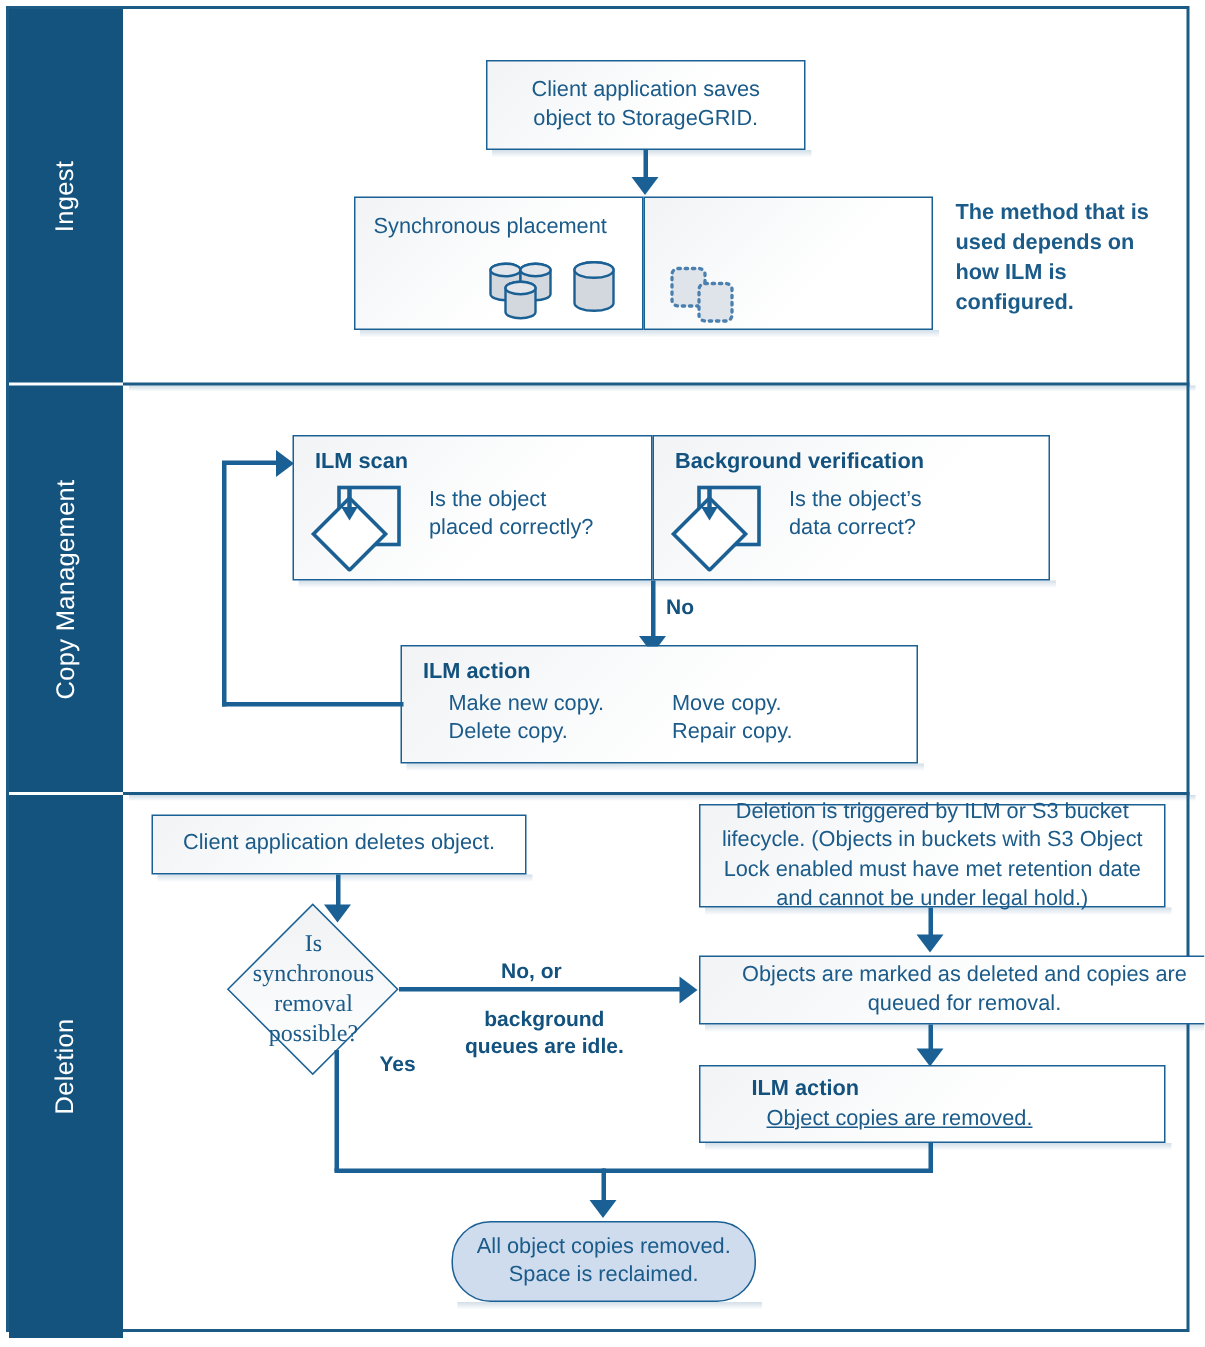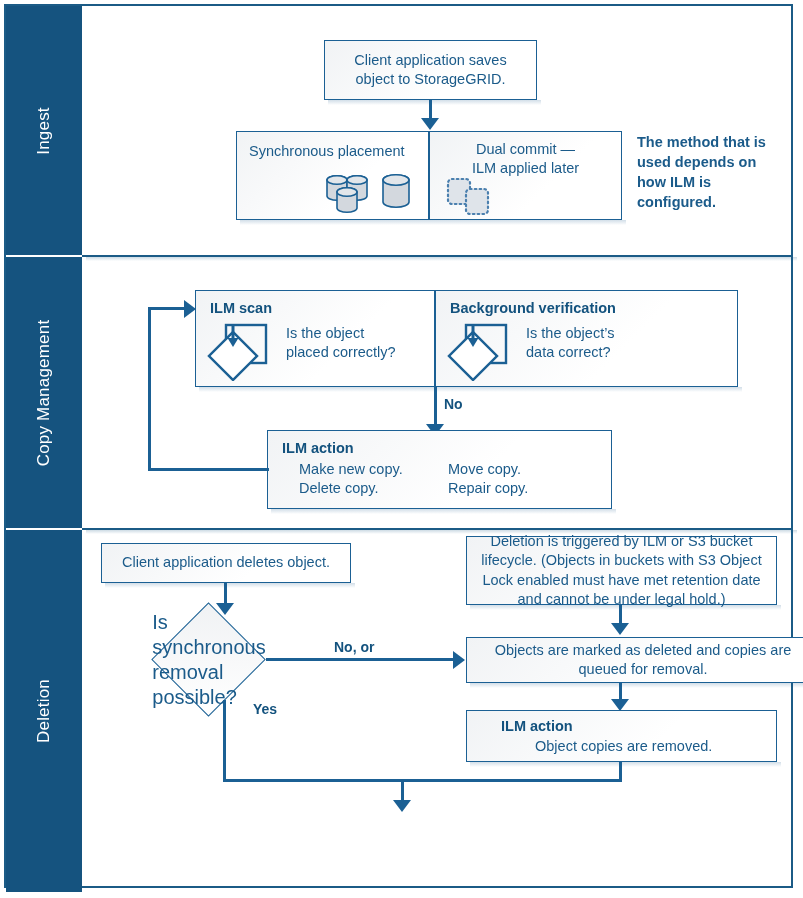--- a/index.html
+++ b/index.html
@@ -75,23 +75,23 @@
 
   
   .diamond{
     position:absolute;
     border:1.7px solid #1b6094;
     background:linear-gradient(135deg,#f0f2f4,#ffffff);
     transform:rotate(45deg);
     box-sizing:border-box;
   }
   .diamond-text{
-    position:absolute;text-align:left;color:#1b5b8a;
-    font-size:20px;line-height:1.25;
-    display:flex;align-items:center;justify-content:center;
+    position:absolute;text-align:center;color:#1b5b8a;
+    font-size:16px;line-height:1.25;
+    display:flex;align-items:center;justify-content:center;font-family:Liberation Serif, serif;
   }
 
   
   .ln{position:absolute;background:#1b6094;}
   .lnH{height:3px;}
   .lnV{width:3px;}
   .arrowD{
     position:absolute;width:0;height:0;
     border-left:9px solid transparent;border-right:9px solid transparent;
     border-top:12px solid #1b6094;
@@ -156,22 +156,20 @@
           <path d="M26 10 a10 4.2 0 0 1 20 0 v16 a10 4.2 0 0 1 -20 0 z"></path>
           <ellipse cx="36" cy="10" rx="10" ry="4.2" fill="#e2e6ea"></ellipse>
           <path d="M16 22 a10 4.2 0 0 1 20 0 v16 a10 4.2 0 0 1 -20 0 z"></path>
           <ellipse cx="26" cy="22" rx="10" ry="4.2" fill="#e2e6ea"></ellipse>
           <path d="M62 10 a13 5.2 0 0 1 26 0 v22 a13 5.2 0 0 1 -26 0 z"></path>
           <ellipse cx="75" cy="10" rx="13" ry="5.2" fill="#e2e6ea"></ellipse>
         </g>
       </svg>
     </div>
     <div class="box" style="left:193px;top:0;width:193px;height:100%;">
-      <div style="position:absolute;left:0;right:0;top:8px;text-align:center;white-space:pre-line;">Dual commit —
-ILM applied later</div>
 
       <svg class="icon" style="left:14px;top:43px;" width="66" height="44" viewBox="0 0 66 44">
         <g fill="#dfe4ea" stroke="#4a7fae" stroke-width="2.2" stroke-dasharray="1.6 3.2" stroke-linecap="round">
           <rect x="4" y="4" width="22" height="25" rx="4"></rect>
           <rect x="22" y="14" width="22" height="25" rx="4"></rect>
         </g>
       </svg>
     </div>
   </div>
 
@@ -184,21 +182,21 @@
         <rect x="20" y="8" width="40" height="38" fill="none" stroke="#1b6094" stroke-width="2.4"></rect>
         <rect x="10" y="22" width="34" height="34" transform="rotate(45 27 39)" fill="#ffffff" stroke="#1b6094" stroke-width="2.4"></rect>
         <line x1="27" y1="8" x2="27" y2="24" stroke="#1b6094" stroke-width="3"></line>
         <polygon points="21.5,21 32.5,21 27,30" fill="#1b6094"></polygon>
       </svg>
       <div style="position:absolute;left:90px;top:33px;white-space:pre-line;">Is the object
 placed correctly?</div>
     </div>
   </div>
 
-  <div class="shadowed" style="left:435px;top:290px;width:303px;height:97px;">
+  <div class="shadowed" style="left:435px;top:290px;width:265px;height:97px;">
     <div class="box" style="left:0;top:0;width:100%;height:100%;">
       <div class="hdr" style="position:absolute;left:14px;top:8px;">Background verification</div>
       <svg class="icon" style="left:10px;top:26px;" width="72" height="64" viewBox="0 0 72 64">
         <rect x="20" y="8" width="40" height="38" fill="none" stroke="#1b6094" stroke-width="2.4"></rect>
         <rect x="10" y="22" width="34" height="34" transform="rotate(45 27 39)" fill="#ffffff" stroke="#1b6094" stroke-width="2.4"></rect>
         <line x1="27" y1="8" x2="27" y2="24" stroke="#1b6094" stroke-width="3"></line>
         <polygon points="21.5,21 32.5,21 27,30" fill="#1b6094"></polygon>
       </svg>
       <div style="position:absolute;left:90px;top:33px;white-space:pre-line;">Is the object’s
 data correct?</div>
@@ -233,42 +231,48 @@
 
   <div class="diamond" style="left:168px;top:619px;width:81px;height:81px;"></div>
   <div class="diamond-text" style="left:148px;top:621px;width:122px;height:78px;white-space:pre-line;">Is
 synchronous
 removal
 possible?</div>
 
   <div class="ln lnH" style="left:266px;top:658px;width:190px;"></div>
   <div class="arrowR" style="left:453px;top:651px;"></div>
   <div class="edge-lbl" style="left:334px;top:638px;">No, or</div>
+  <div class="edge-lbl" style="left:310px;top:670px;white-space:pre-line;text-align:center;">background
+queues are idle.</div>
 
   <div class="edge-lbl" style="left:231px;top:700px;margin-left:22px;">Yes</div>
   <div class="ln lnV" style="left:223px;top:700px;height:81px;"></div>
   <div class="ln lnH" style="left:223px;top:779px;width:180px;"></div>
 
   <div class="shadowed" style="left:466px;top:536px;width:311px;height:69px;">
     <div class="box center" style="left:0;top:0;width:100%;height:100%;padding:3px 4px;">Deletion is triggered by ILM or  S3 bucket lifecycle. (Objects in buckets with S3 Object Lock enabled must have met retention date and cannot be under legal hold.)</div>
   </div>
   <div class="ln lnV" style="left:619px;top:605px;height:22px;"></div>
   <div class="arrowD" style="left:611px;top:623px;"></div>
 
   <div class="shadowed" style="left:466px;top:637px;width:354px;height:46px;">
     <div class="box center" style="left:0;top:0;width:100%;height:100%;padding:2px 8px;">Objects are marked as deleted and copies are queued for removal.</div>
   </div>
   <div class="ln lnV" style="left:619px;top:683px;height:20px;"></div>
   <div class="arrowD" style="left:611px;top:699px;"></div>
 
   <div class="shadowed" style="left:466px;top:710px;width:311px;height:52px;">
     <div class="box" style="left:0;top:0;width:100%;height:100%;">
       <div class="hdr" style="position:absolute;left:34px;top:6px;">ILM action</div>
-      <div style="position:absolute;left:68px;top:26px;">Object copies are removed.</div>
+      <div style="position:absolute;left:44px;top:26px;text-decoration:underline;">Object copies are removed.</div>
     </div>
   </div>
 
   <div class="ln lnV" style="left:619px;top:762px;height:20px;"></div>
   <div class="ln lnH" style="left:402px;top:779px;width:220px;"></div>
   <div class="ln lnV" style="left:401px;top:779px;height:24px;"></div>
   <div class="arrowD" style="left:393px;top:800px;"></div>
 
+  <div class="shadowed" style="left:301px;top:814px;width:203px;height:54px;">
+    <div class="box center rounded" style="left:0;top:0;width:100%;height:100%;white-space:pre-line;">All object copies removed.
+Space is reclaimed.</div>
+  </div>
 </div>
 
 </body></html>

